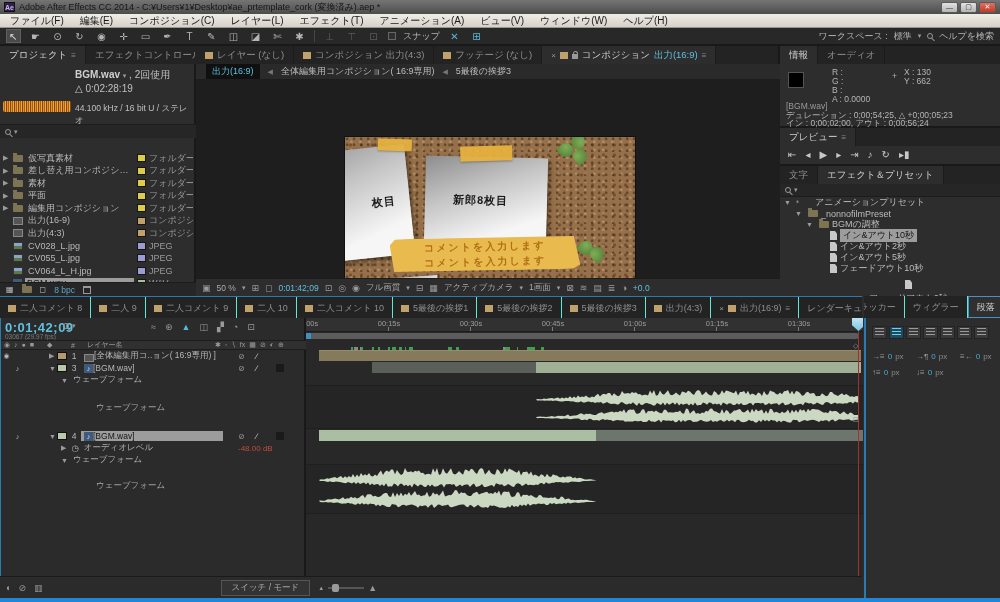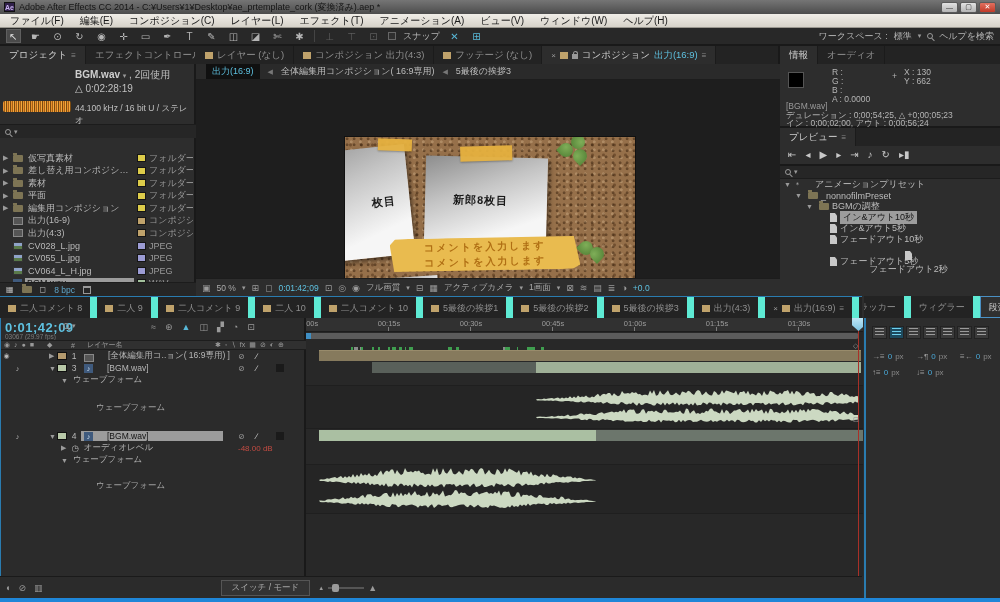--- a/index.html
+++ b/index.html
@@ -69,21 +69,21 @@
   
   #right-stack{position:absolute;left:780px;top:46px;width:220px;height:250px;background:#2d2d2d}
   .rsec{position:absolute;left:0;width:220px;background:#2d2d2d;border-bottom:2px solid #191919}
   .info-line{font-size:8.5px;color:#b5b5b5;line-height:9.5px;white-space:nowrap}
   .transport{display:flex;gap:9px;padding:3px 8px;color:#c8c8c8;font-size:10px}
   .tree-row{height:11px;display:flex;align-items:center;gap:3px;font-size:9px;color:#bcbcbc;white-space:nowrap}
   .tree-row.selected .tlabel{background:#9c9c9c;color:#141414;padding:0 3px}
   .texp{width:7px;font-size:7px;color:#9a9a9a}
   
   #tl-tabs{position:absolute;left:0;top:296px;width:862px;height:22px;background:#232323;border-top:1px solid #2a7cb0;display:flex;overflow:hidden}
-  .ttab{height:22px;display:inline-flex;align-items:center;gap:4px;padding:0 8px;border-right:7px solid #5eead4;color:#8f8f8f;font-size:9px;white-space:nowrap}
+  .ttab{height:22px;display:inline-flex;align-items:center;gap:4px;padding:0 8px;border-right:1px solid #5eead4;color:#8f8f8f;font-size:9px;white-space:nowrap}
   .ttab.active{background:#303030;color:#cfcfcf;border:1px solid #4a90c4}
   .ticon{width:8px;height:7px;background:#bfa26b;display:none}
   .ttab.has-icon .ticon{display:inline-block}
   .tclose{display:none;color:#9a9a9a;font-size:8px}
   #tl-rtabs{position:absolute;left:864px;top:296px;width:136px;height:22px;background:#232323;display:flex;overflow:hidden}
   #tl-rtabs .ttab{margin-left:-14px}
   #tl-rtabs .ttab:first-child{padding-left:0}
   #tl-rtabs .ttab+.ttab{margin-left:0}
   
   #timeline{position:absolute;left:0;top:318px;width:862px;height:258px;background:#2b2b2b;border-left:1px solid #2a7cb0}
@@ -93,21 +93,21 @@
   .tl-hicons{position:absolute;left:150px;top:4px;display:flex;gap:9px;color:#9a9a9a;font-size:9px}
   .tl-hicons .active{color:#58b8d8}
   #tl-colhdr{position:absolute;left:0;top:22px;width:305px;height:10px;background:#303030;border-top:1px solid #1d1d1d;border-bottom:1px solid #1d1d1d;font-size:7px;color:#9a9a9a;display:flex;align-items:center}
   .trow{position:absolute;left:0;width:305px;height:12px;display:flex;align-items:center;font-size:8.5px;color:#b8b8b8;white-space:nowrap}
   .cell-eye{width:11px;text-align:center;font-size:7px}
   .cell-aud{width:11px;text-align:center;font-size:7px}
   .cell-pad{width:22px}
   .cell-exp{width:12px;padding-left:4px;font-size:7px;color:#9a9a9a}
   .chip{width:10px;height:8px;border:1px solid #101010;flex:none}
   .cell-num{width:14px;text-align:center}
-  .lname{padding:0 3px;display:flex;align-items:flex-end;gap:14px}
+  .lname{padding:0 3px;display:flex;align-items:flex-end;gap:0}
   .lname.selected{background:#9c9c9c;color:#141414}
   .sw{position:absolute;font-size:8px;color:#9a9a9a}
   .propname{padding-left:60px;display:flex;gap:5px;align-items:center;color:#b0b0b0}
   .wf-label{position:absolute;left:95px;font-size:8.5px;color:#a8a8a8}
   .redval{position:absolute;left:237px;color:#c14b42;font-size:8px}
   #graph{position:absolute;left:305px;top:0;width:557px;height:258px;background:#282828;overflow:hidden}
   #ruler{position:absolute;left:0;top:0;width:557px;height:14px;background-color:#313131;border-bottom:1px solid #1d1d1d;background-image:repeating-linear-gradient(90deg,transparent 0 81px,#7d7d7d 81px 82px);background-size:100% 4px;background-position:1px 100%;background-repeat:repeat-x;font-size:7.5px;color:#9c9c9c}
   .ruler-label{position:absolute;top:1px;width:30px;text-align:center}
   #workarea{position:absolute;left:0;top:15px;width:553px;height:6px;background:#5c5c5c;border-radius:3px}
   #wa-hndl{position:absolute;left:0;top:15px;width:5px;height:6px;background:#3f8fc4}
@@ -520,20 +520,31 @@
         <span>♪</span>
 
         <span>↻</span>
 
         <span>▸▮</span>
 
     </div>
   </div>
 
   <div class="rsec" style="top:120px;height:130px;border-bottom:none">
+    <div class="tabbar">
+
+        <span class="ptab">
+          <span>文字</span>
+        </span>
+
+        <span class="ptab active">
+          <span>エフェクト＆プリセット</span>
+        </span>
+
+    </div>
     <div class="flex" style="height:13px;background:#262626;border-bottom:1px solid #1c1c1c;padding:0 5px;gap:3px">
       <span class="mag"></span>
       <span class="caret">▾</span>
     </div>
     <div id="fx-tree" style="overflow:hidden;height:99px">
 
         <div class="tree-row" style="padding-left: 4px;">
           <span class="texp">▼</span>
           <span style="font-size:7px;color:#bbb">＊</span>
           <span class="ic ic-star"></span>
@@ -554,20 +565,26 @@
           <span class="tlabel">BGMの調整</span>
         </div>
 
         <div class="tree-row selected" style="padding-left: 37px;">
           <span class="texp"></span>
           <span style="font-size:7px;color:#bbb"></span>
           <span class="ic ic-page"></span>
           <span class="tlabel">イン&amp;アウト10秒</span>
         </div>
 
+        <div class="tree-row" style="padding-left: 37px;">
+          <span class="texp"></span>
+          <span style="font-size:7px;color:#bbb"></span>
+          <span class="ic ic-page"></span>
+          <span class="tlabel">イン&amp;アウト2秒</span>
+        </div>
 
         <div class="tree-row" style="padding-left: 37px;">
           <span class="texp"></span>
           <span style="font-size:7px;color:#bbb"></span>
           <span class="ic ic-page"></span>
           <span class="tlabel">イン&amp;アウト5秒</span>
         </div>
 
         <div class="tree-row" style="padding-left: 37px;">
           <span class="texp"></span>
@@ -576,26 +593,20 @@
           <span class="tlabel">フェードアウト10秒</span>
         </div>
 
         <div class="tree-row" style="padding-left: 37px; flex-direction: column;">
           <span class="texp"></span>
           <span style="font-size:7px;color:#bbb"></span>
           <span class="ic ic-page"></span>
           <span class="tlabel">フェードアウト2秒</span>
         </div>
 
-        <div class="tree-row" style="padding-left: 37px;">
-          <span class="texp"></span>
-          <span style="font-size:7px;color:#bbb"></span>
-          <span class="ic ic-page"></span>
-          <span class="tlabel">フェードアウト5秒</span>
-        </div>
 
     </div>
   </div>
 </div>
 
 <div id="tl-tabs">
 
     <span class="ttab has-icon">
 
       <span class="ticon"></span>

